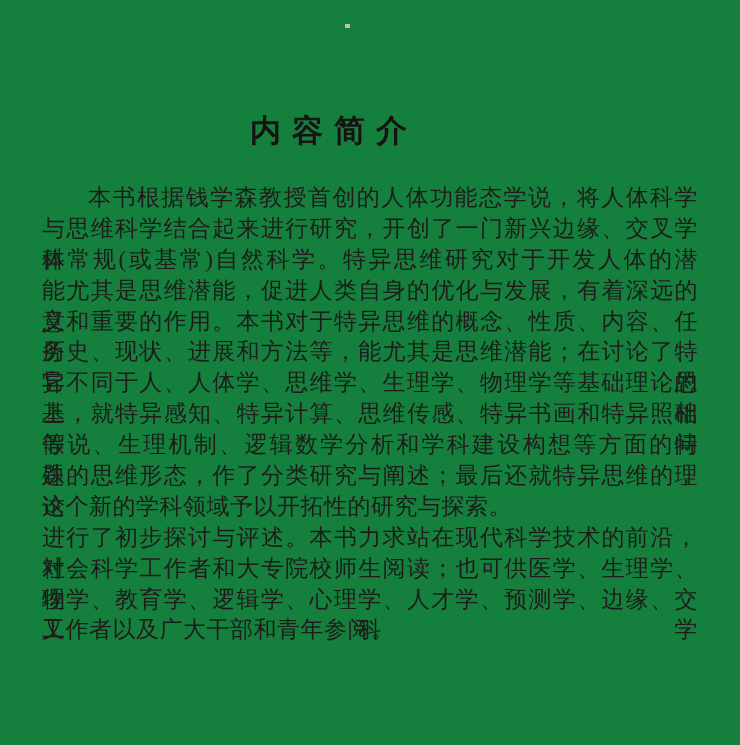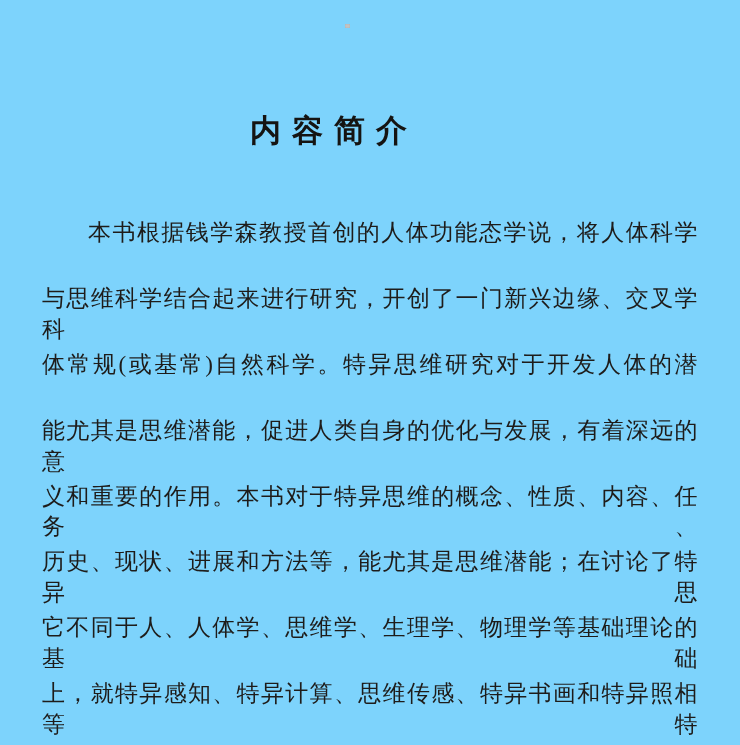--- a/index.html
+++ b/index.html
@@ -12,21 +12,21 @@
     background: #ffffff;
     overflow: hidden;
     font-family: "Liberation Serif", serif;
   }
   .page {
     position: absolute;
     left: 0;
     top: 0;
     width: 740px;
     height: 745px;
-    background: #7dd3fc;
+    background: #15803d;
   }
   .speck {
     position: absolute;
     left: 345px;
     top: 24px;
     width: 5px;
     height: 4px;
     background: #c2c2c2;
     box-shadow: inset 0 0 1px #8f8f8f;
   }
@@ -51,21 +51,20 @@
     width: 656px;
     color: #1e1c1a;
     font-size: 23px;
   }
   .line {
     height: 30.9px;
     line-height: 30.9px;
     text-align: justify;
     text-align-last: justify;
     letter-spacing: 0.5px;
-    margin-top: 35px;
   }
   .line.indent {
     text-indent: 2em;
   }
   .line.para-end {
     text-align-last: left;
   }
 </style>
 </head>
 <body>

